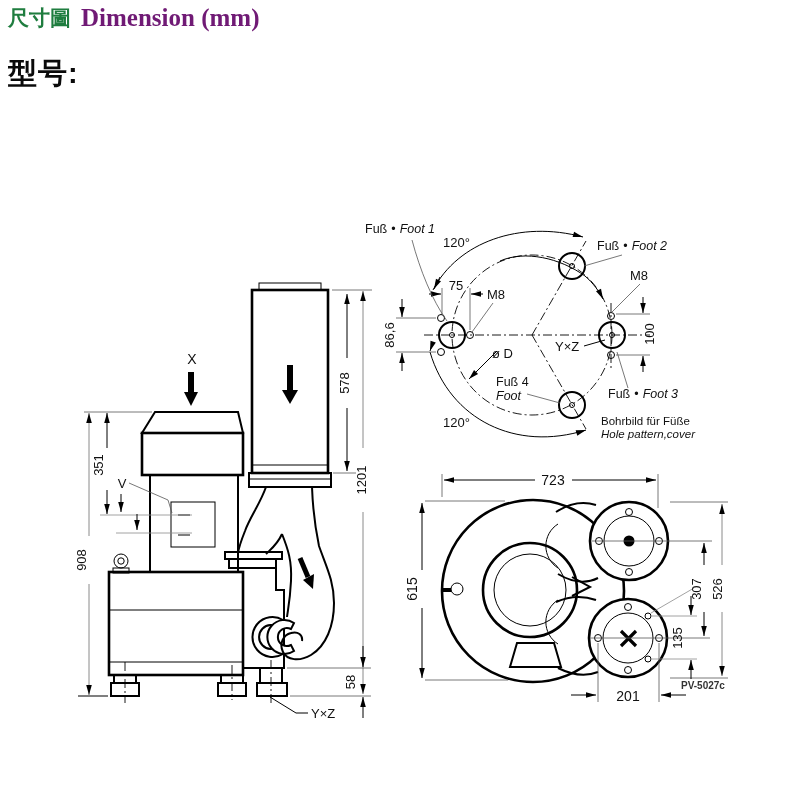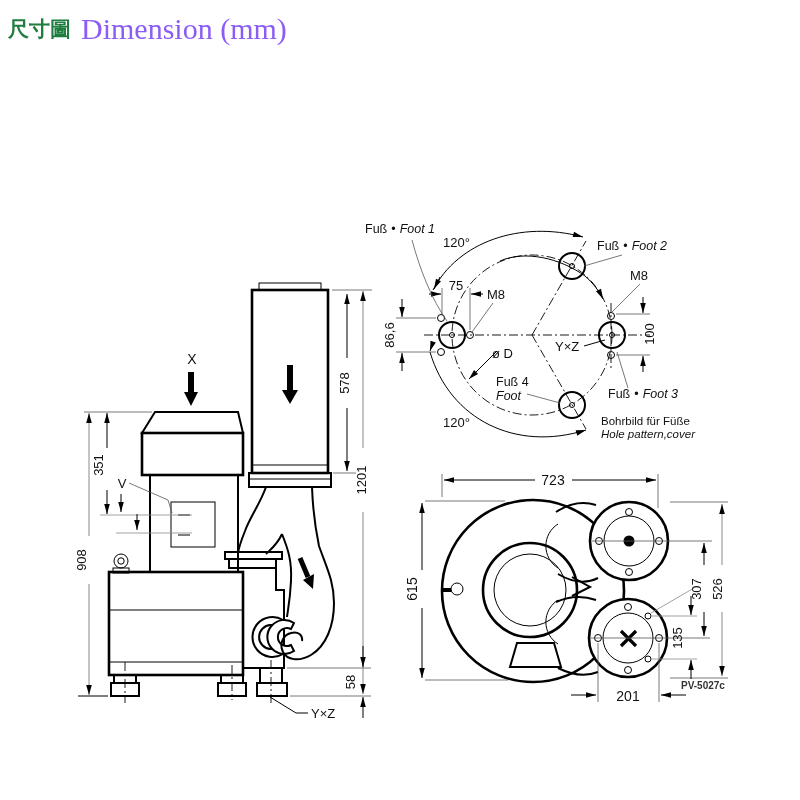--- a/index.html
+++ b/index.html
@@ -2,23 +2,23 @@
 <html><head>
 <meta charset="utf-8">
 <style>
   html,body{margin:0;padding:0;background:#fff;}
   body{width:800px;height:800px;position:relative;font-family:"Liberation Sans",sans-serif;overflow:hidden;}
   .hdr{position:absolute;left:8px;top:4px;width:790px;}
   .row1{display:flex;align-items:baseline;gap:14px;white-space:nowrap;}
   .t-cjk{font-family:"Liberation Serif",serif;font-weight:bold;font-size:36px;color:#111;}
   .t-en{font-family:"Liberation Serif",serif;font-weight:bold;font-size:35px;color:#1f7d3f;}
   .t-paren{font-family:"Liberation Sans",sans-serif;font-weight:bold;font-size:30px;color:#22228e;letter-spacing:-0.5px;}
-  .row2{display:flex;align-items:center;gap:10px;margin-top:8px;white-space:nowrap;}
+  .row2{display:flex;align-items:flex-start;gap:10px;margin-top:0;white-space:nowrap;}
   .s-cjk{font-family:"Liberation Sans",sans-serif;font-size:21px;color:#1f7d3f;font-weight:bold;}
-  .s-en{font-family:"Liberation Serif",serif;font-size:30px;color:#8b5cf6;}
+  .s-en{font-family:"Liberation Serif",serif;font-size:25px;color:#701a75;font-weight:bold;}
   .row3{display:flex;align-items:baseline;gap:12px;margin-top:22px;white-space:nowrap;}
   .m-lab,.m-val{font-family:"Liberation Sans",sans-serif;font-weight:bold;font-size:29px;color:#0a0a0a;letter-spacing:1px;}
   svg{position:absolute;left:0;top:0;}
   .ln{stroke:#000;fill:none;}
   .thick{stroke-width:2.6;}
   .med{stroke-width:2;}
   .thin{stroke-width:1;}
   .xthin{stroke-width:0.8;stroke:#555;}
   .gray{stroke:#8a8a8a;}
   .dash{stroke-width:0.9;stroke-dasharray:9 3 2 3;}
@@ -34,20 +34,21 @@
 </style>
 </head>
 <body>
 
 <div class="hdr">
   <div class="row2">
     <span class="s-cjk">尺寸圖</span>
     <span class="s-en">Dimension (mm)</span>
   </div>
   <div class="row3">
+    <span class="m-lab">型号:</span>
   </div>
 </div>
 
 <svg width="800" height="800" viewBox="0 0 800 800">
   <defs>
     <marker id="ah" markerUnits="userSpaceOnUse" markerWidth="12" markerHeight="8" refX="11" refY="4" orient="auto">
       <path d="M1,1.2 L11,4 L1,6.8 Z" fill="#000" stroke="none"></path>
     </marker>
   </defs>
 

